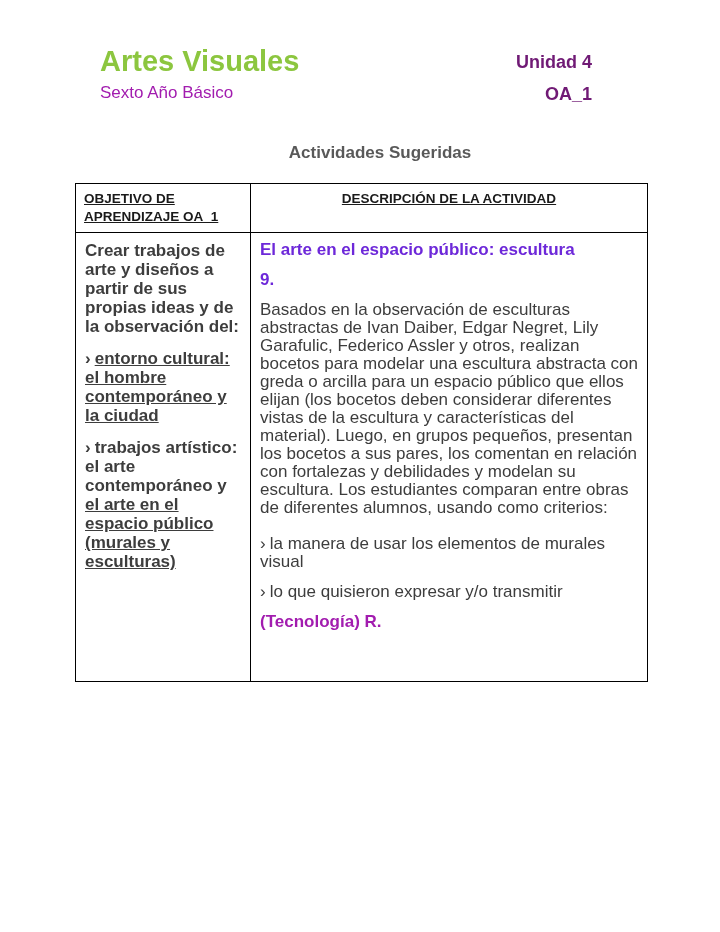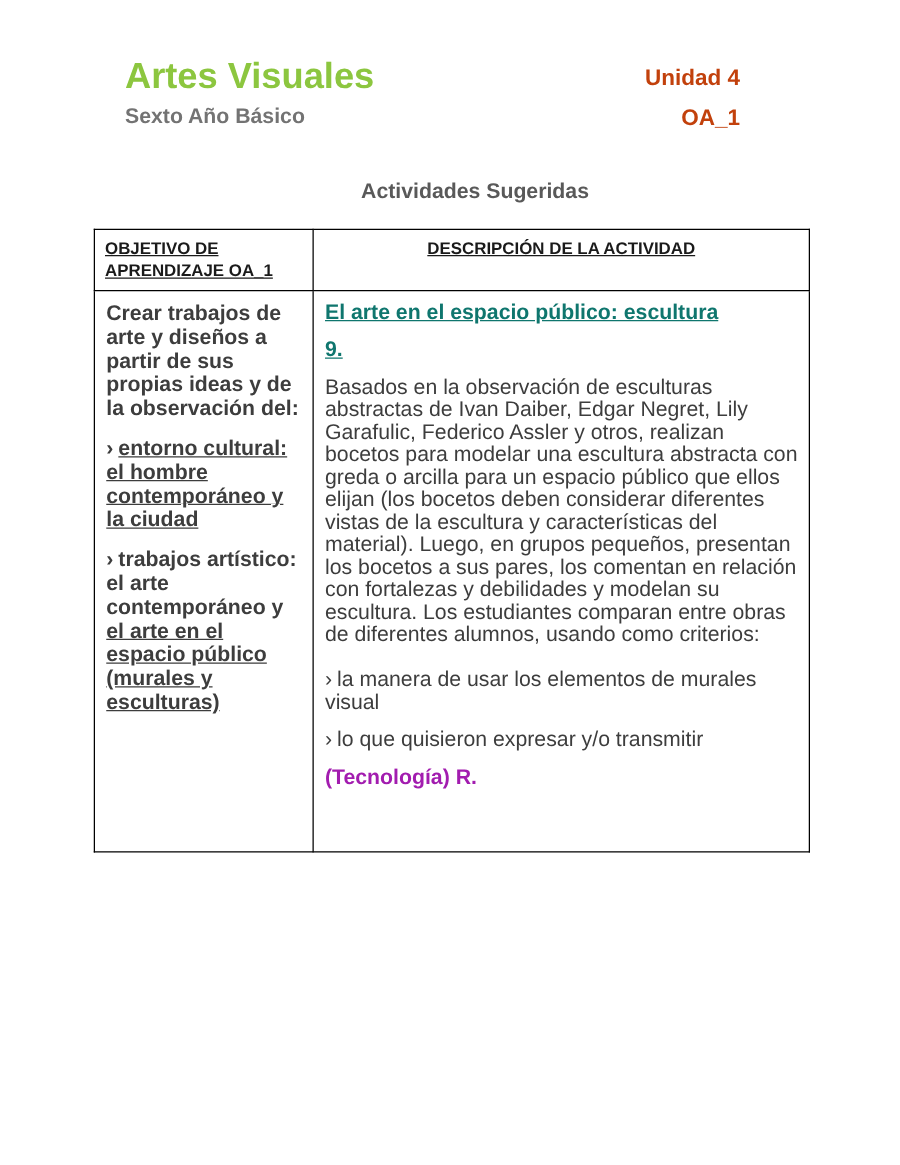--- a/index.html
+++ b/index.html
@@ -25,29 +25,29 @@
     align-items: flex-start;
   }
   .doc-title {
     font-size: 29px;
     font-weight: bold;
     color: #8CC63F;
     line-height: 1.1;
   }
   .doc-subtitle {
     font-size: 17px;
-    font-weight: bold;
-    color: #737373;
+    font-weight: normal;
+    color: #a21caf;
     margin-top: 5px;
   }
   .header-right { text-align: right; padding-top: 6px; }
   .unit-label, .oa-label {
     font-size: 18px;
     font-weight: bold;
-    color: #c2410c;
+    color: #701a75;
     line-height: 1.2;
   }
   .oa-label { margin-top: 10px; }
 
   
   .page-title {
     position: absolute;
     top: 143px;
     left: 0;
     width: 720px;
@@ -92,21 +92,21 @@
     color: #3d3d3d;
   }
 
   .obj-cell p {
     font-weight: bold;
     line-height: 19px;
     margin-bottom: 13px;
   }
   .desc-cell p { line-height: 18px; margin-bottom: 12px; }
   .desc-cell .activity-title,
-  .desc-cell .activity-number { font-weight: bold; color: #0f766e; text-decoration: underline; }
+  .desc-cell .activity-number { font-weight: bold; color: #6d28d9; }
   .desc-cell .activity-body { margin-bottom: 18px; }
   .desc-cell .activity-bullet { margin-bottom: 12px; }
 
   .underline { text-decoration: underline; }
   .bullet-marker { margin-right: 4px; }
   .tech-note {
     font-weight: bold;
     color: #a21caf;
   }
 </style>

